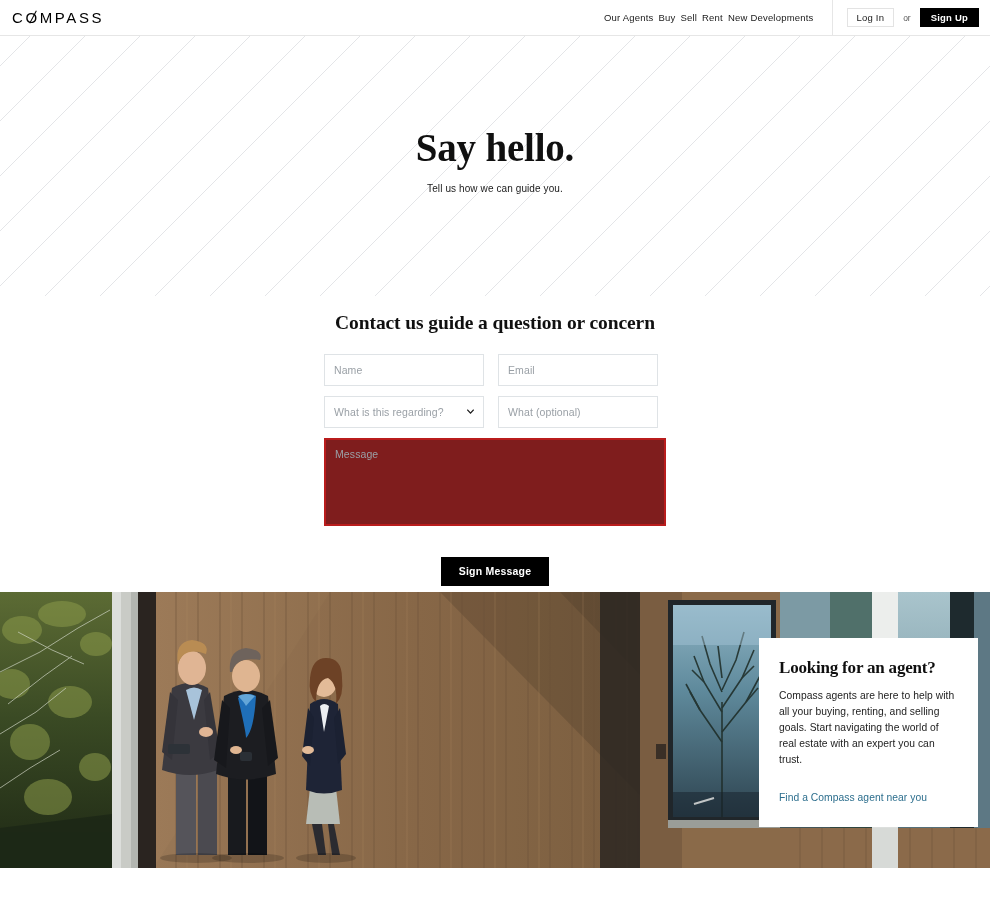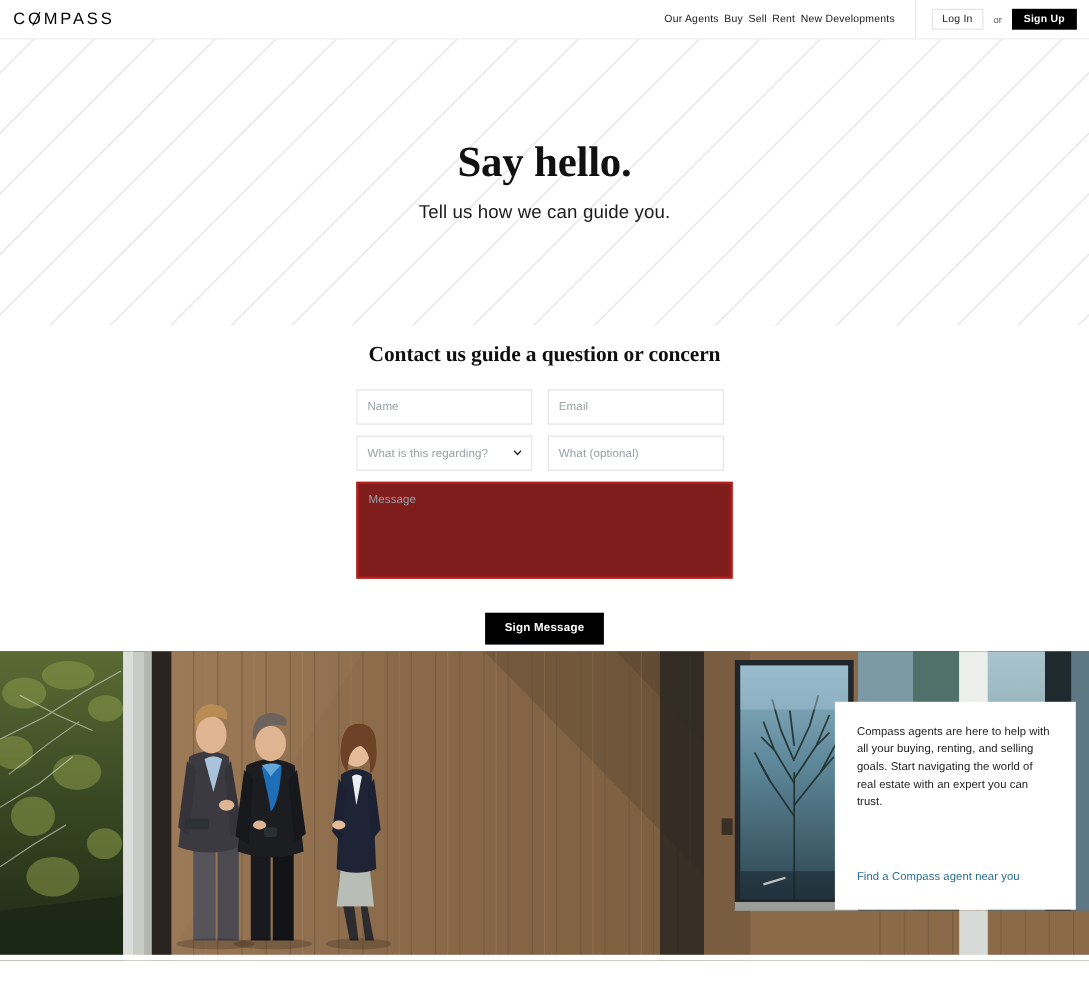--- a/index.html
+++ b/index.html
@@ -78,21 +78,21 @@
   }
   .hero-title {
     margin: 0; padding-top: 92px;
     font-family: "Liberation Serif", serif;
     font-size: 39px; font-weight: 700;
     color: #101010; letter-spacing: -0.2px;
     line-height: 1;
   }
   .hero-sub {
     margin: 16px 0 0 0;
-    font-size: 17px; color: #1a1a1a;
+    font-size: 10px; color: #1a1a1a;
     font-weight: 400; letter-spacing: .1px;
   }
 
   
   .contact {
     position: absolute; top: 296px; left: 0;
     width: 990px; height: 296px;
     background: #fff;
     display: flex; flex-direction: column; align-items: center;
   }
@@ -430,17 +430,18 @@
 
       <ellipse cx="196" cy="266" rx="36" ry="5" fill="#000" opacity="0.18"></ellipse>
       <ellipse cx="248" cy="266" rx="36" ry="5" fill="#000" opacity="0.18"></ellipse>
       <ellipse cx="326" cy="266" rx="30" ry="5" fill="#000" opacity="0.18"></ellipse>
 
       <rect x="0" y="276" width="990" height="5" fill="#ffffff"></rect>
     </svg>
   </div>
 
   <div class="agent-card">
+    <h3>Looking for an agent?</h3>
     <p>Compass agents are here to help with all your buying, renting, and selling goals. Start navigating the world of real estate with an expert you can trust.</p>
     <a class="agent-link">Find a Compass agent near you</a>
   </div>
 
 </div>
 
 </body></html>

